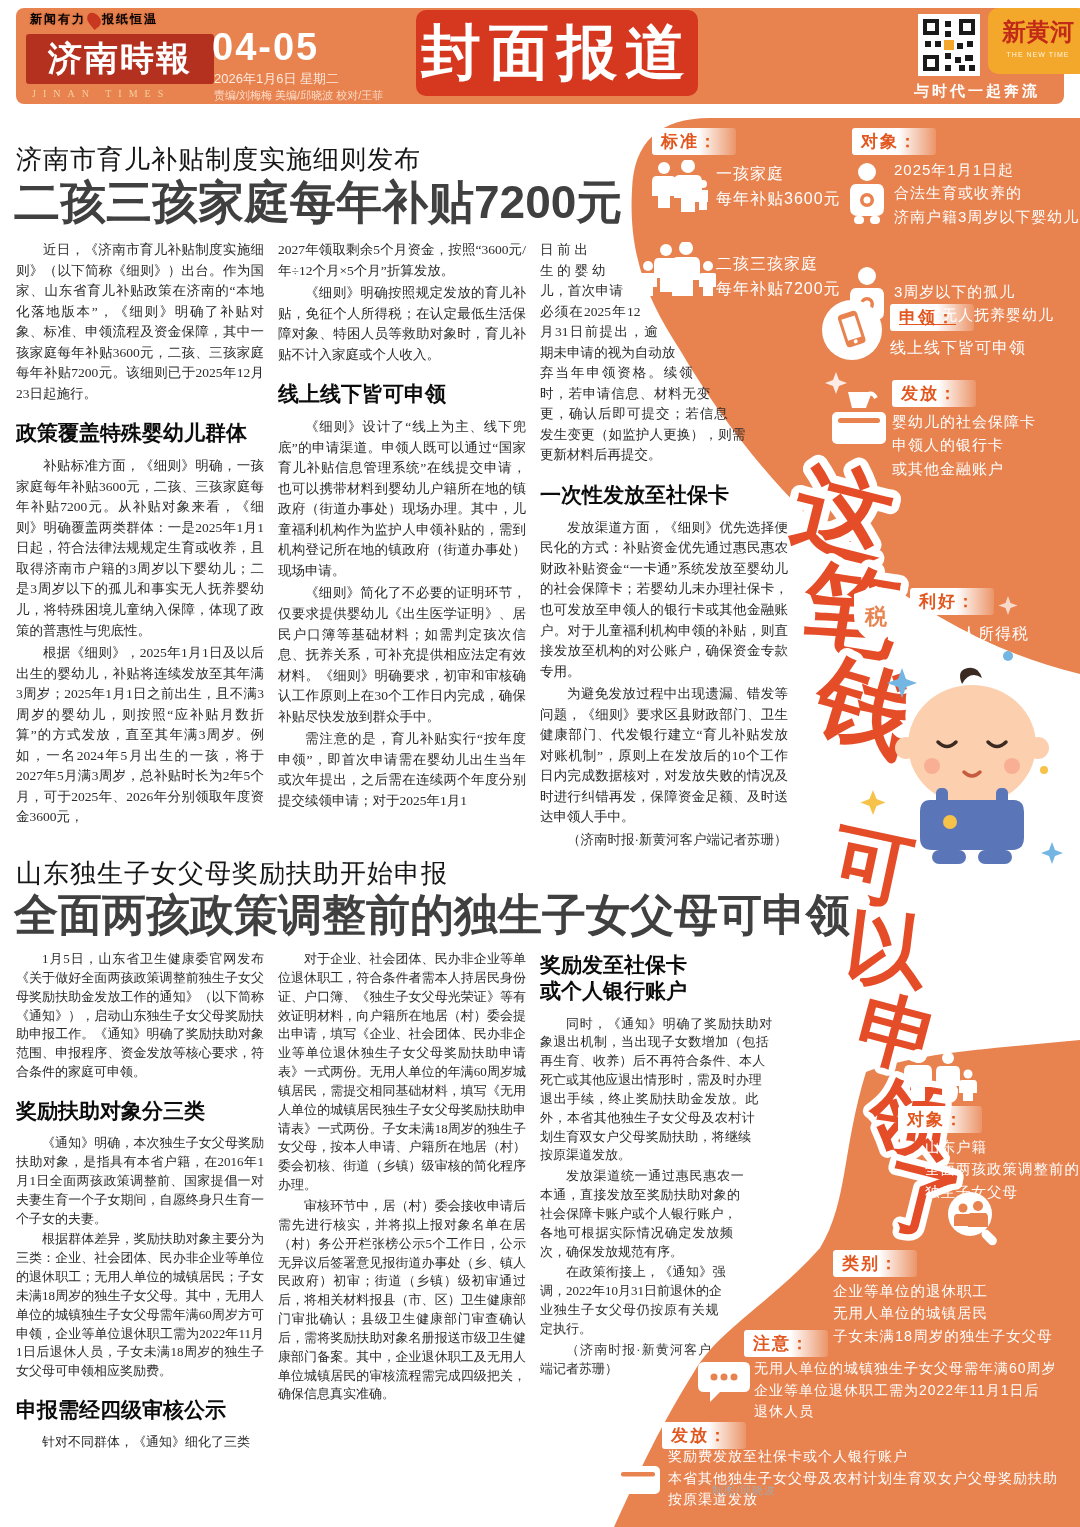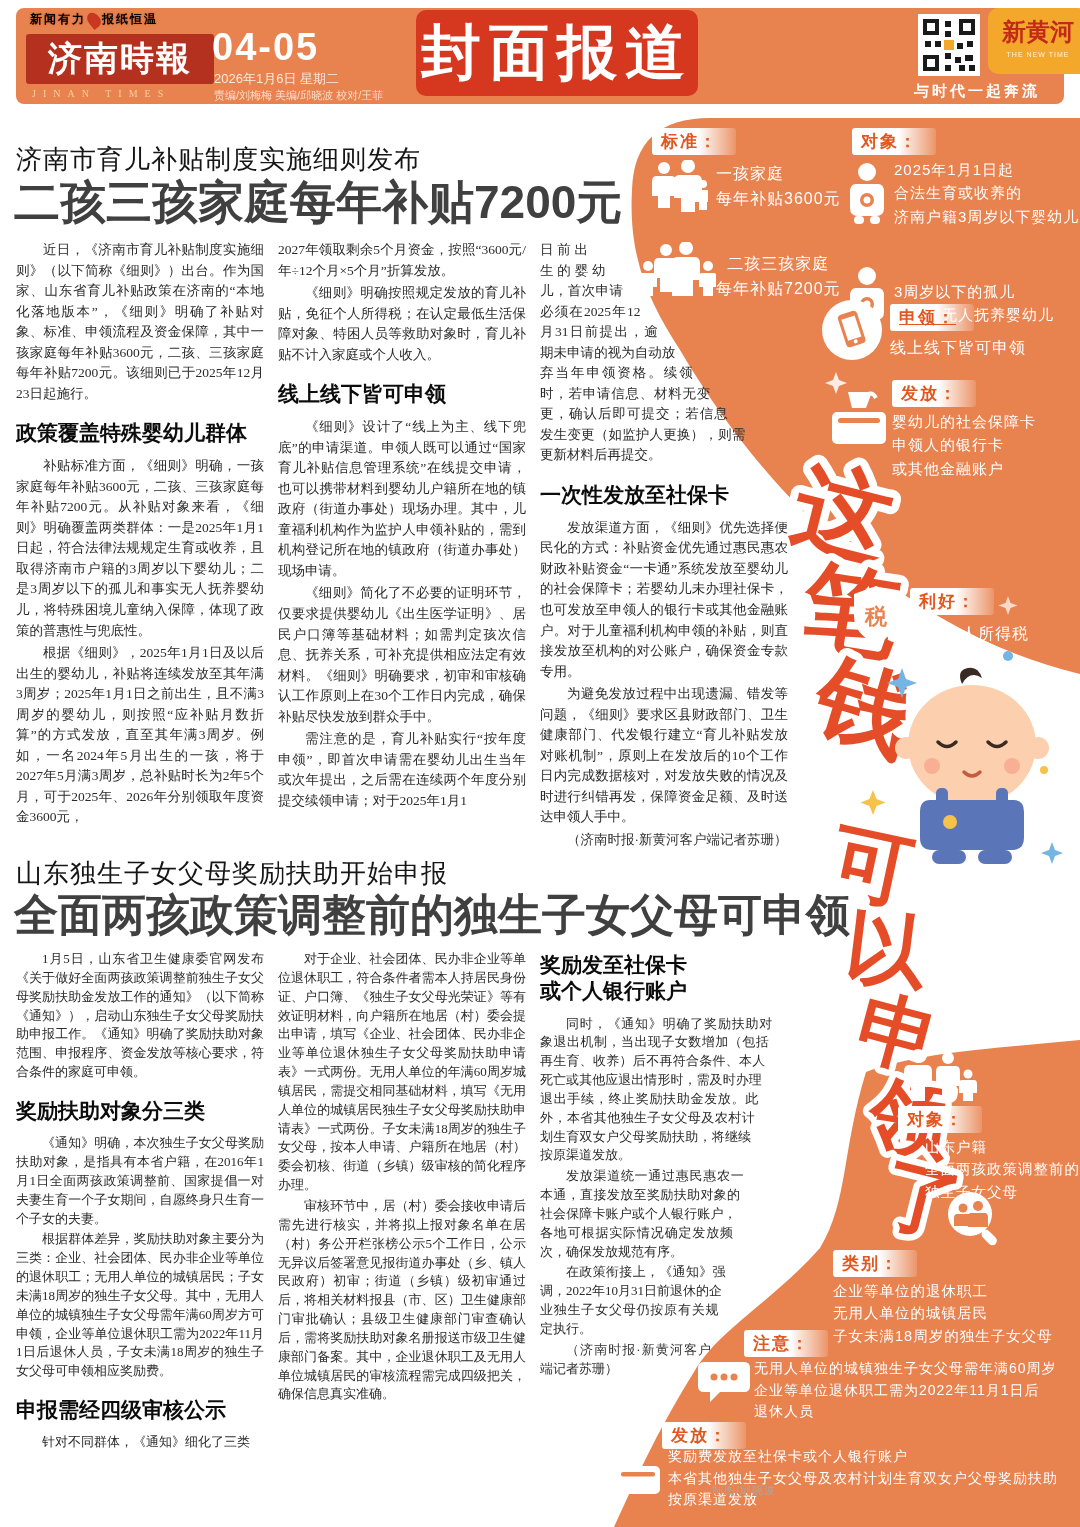--- a/index.html
+++ b/index.html
@@ -221,21 +221,21 @@
         <circle cx="26" cy="8" r="6"></circle>
           <path d="M18 16 h16 q4 0 4 6 v14 h-6 v14 h-12 v-14 h-6 v-14 q0 -6 4 -6 z"></path>
         <circle cx="46" cy="6" r="7"></circle>
           <path d="M37 15 h18 q5 0 5 7 v16 h-7 v16 h-14 v-16 h-7 v-16 q0 -7 5 -7 z"></path>
         <circle cx="36" cy="28" r="4"></circle>
           <path d="M31 34 h10 q3 0 3 4 v8 h-4 v8 h-8 v-8 h-4 v-8 q0 -4 3 -4 z"></path>
         <circle cx="68" cy="24" r="5"></circle>
           <path d="M62 31 h12 q3 0 3 5 v9 h-4 v9 h-10 v-9 h-4 v-9 q0 -5 3 -5 z"></path>
       </g>
     </svg>
-    <div class="wtxt" style="left:716px; top:252px; font-size:16px;text-align:center;">二孩三孩家庭
+    <div class="wtxt" style="left:716px; top:252px; font-size:16px;">二孩三孩家庭
 每年补贴7200元</div>
 
     <span class="tag" style="left:852px; top:128px;">对象：</span>
     <svg class="icon" style="left:848px; top:162px;" width="38" height="62" viewBox="0 0 38 62">
       <circle cx="19" cy="10" r="9" fill="#fff"></circle>
       <path d="M8 22 h22 q6 0 6 8 v16 q0 8 -8 8 h-18 q-8 0 -8 -8 v-16 q0 -8 6 -8 z" fill="#fff"></path>
       <circle cx="19" cy="38" r="7" fill="#e8824f"></circle>
         <circle cx="19" cy="38" r="3.5" fill="#fff"></circle>
       <rect x="6" y="54" width="10" height="8" rx="4" fill="#fff"></rect>
         <rect x="22" y="54" width="10" height="8" rx="4" fill="#fff"></rect>

